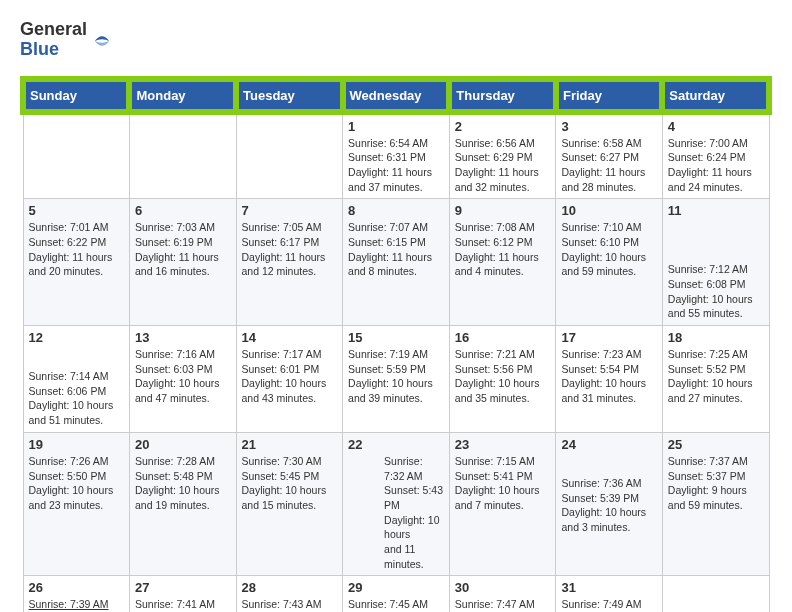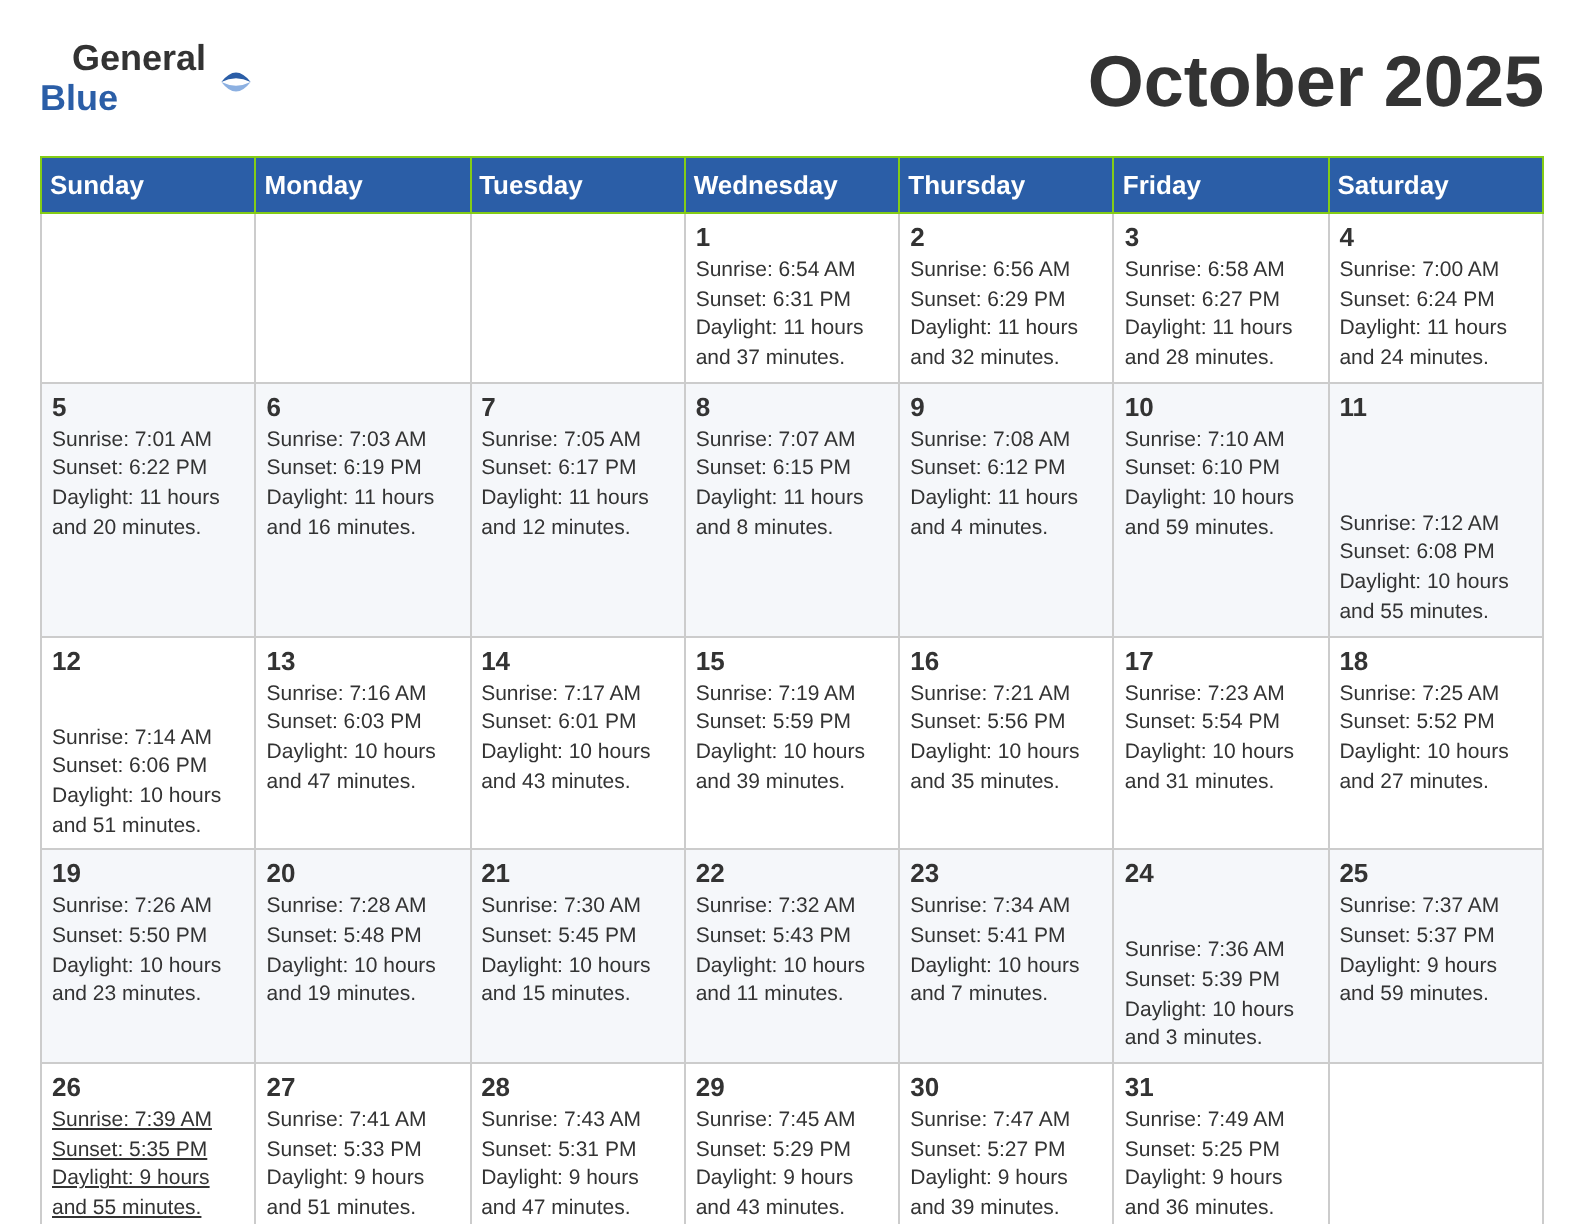--- a/index.html
+++ b/index.html
@@ -20,21 +20,21 @@
       display: flex;
       align-items: center;
     }
     .logo-text {
       display: flex;
       flex-direction: column;
       font-size: 18px;
       font-weight: bold;
       line-height: 1.1;
     }
-    .logo-text span:first-child { color: #333; margin-left: 16px; }
+    .logo-text span:first-child { color: #333; }
     .logo-text span:last-child { color: #2b5ea7; }
     .logo-icon {
       width: 22px;
       height: 22px;
       margin-left: 4px;
       margin-top: 2px;
     }
     .title-block {
       text-align: right;
     }
@@ -51,21 +51,21 @@
       width: 100%;
       border-collapse: collapse;
       border: 1px solid #ccc;
     }
     .calendar th {
       background-color: #2b5ea7;
       color: #fff;
       padding: 6px 4px;
       text-align: left;
       font-size: 13px;
-      border: 1px solid #84cc16;
+      border: 6px solid #84cc16;
     }
     .calendar td {
       vertical-align: top;
       padding: 4px 5px;
       border: 1px solid #ccc;
       width: 107px;
       min-height: 80px;
       font-size: 11px;
       color: #333;
       background: #fff;
@@ -97,21 +97,20 @@
     <div class="logo-text">
       <span>General</span>
       <span>Blue</span>
     </div>
     <svg class="logo-icon" viewBox="0 0 30 30">
       <path d="M5 15 Q15 2 25 15 Q15 10 5 15Z" fill="#2b5ea7"></path>
       <path d="M5 15 Q15 28 25 15 Q15 20 5 15Z" fill="#5b8fd4" opacity="0.7"></path>
     </svg>
   </div>
   <div class="title-block">
-    <div class="month-title">October 2025</div>
   </div>
 </div>
 
 <table class="calendar">
   <thead>
     <tr>
     <th>Sunday</th>
         <th>Monday</th>
         <th>Tuesday</th>
         <th>Wednesday</th>
@@ -273,28 +272,28 @@
         </td>
         <td>
           <span class="day-number">21</span>
           <div class="day-info" style="white-space: pre-line;">Sunrise: 7:30 AM
 Sunset: 5:45 PM
 Daylight: 10 hours
 and 15 minutes.</div>
         </td>
         <td>
           <span class="day-number">22</span>
-          <div class="day-info" style="white-space: pre-line;">Sunrise: 7:32 AM
+          <div class="day-info" style="white-space: pre-line; margin-left: 36px;">Sunrise: 7:32 AM
 Sunset: 5:43 PM
 Daylight: 10 hours
 and 11 minutes.</div>
         </td>
         <td>
           <span class="day-number">23</span>
-          <div class="day-info" style="white-space: pre-line;">Sunrise: 7:34 AM
+          <div class="day-info" style="white-space: pre-line;">Sunrise: 7:15 AM
 Sunset: 5:41 PM
 Daylight: 10 hours
 and 7 minutes.</div>
         </td>
         <td>
           <span class="day-number">24</span>
           <div class="day-info" style="white-space: pre-line; margin-top: 24px;">Sunrise: 7:36 AM
 Sunset: 5:39 PM
 Daylight: 10 hours
 and 3 minutes.</div>

